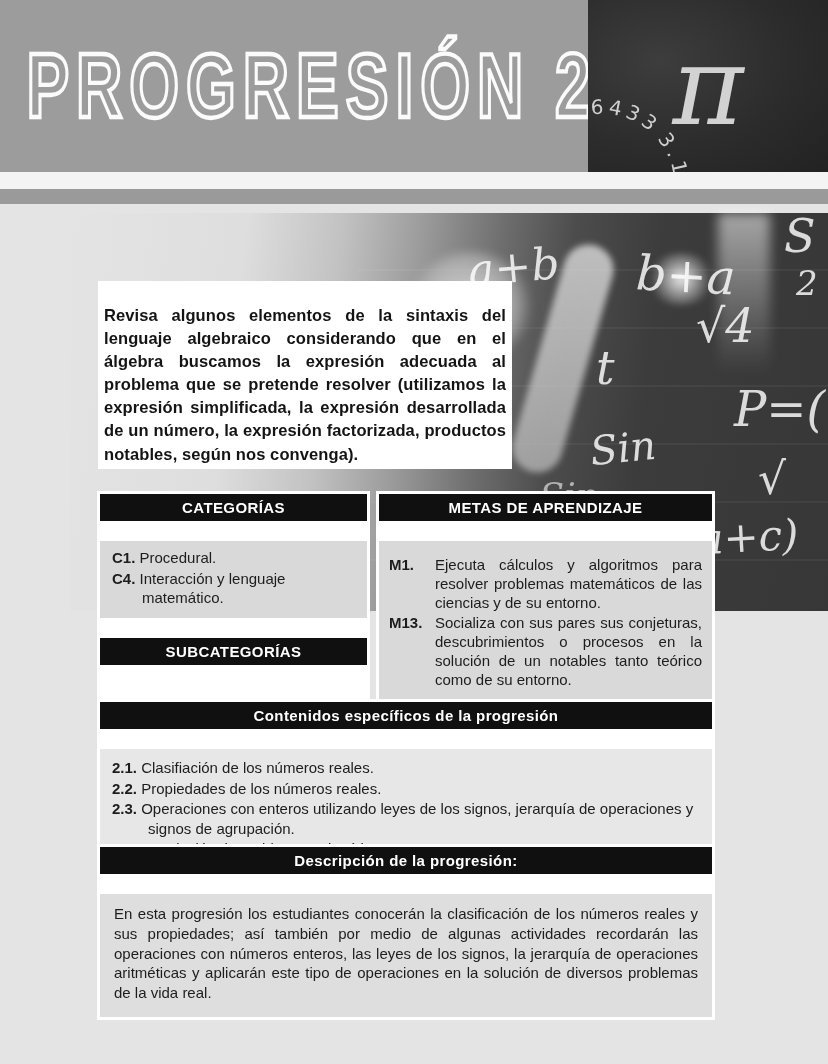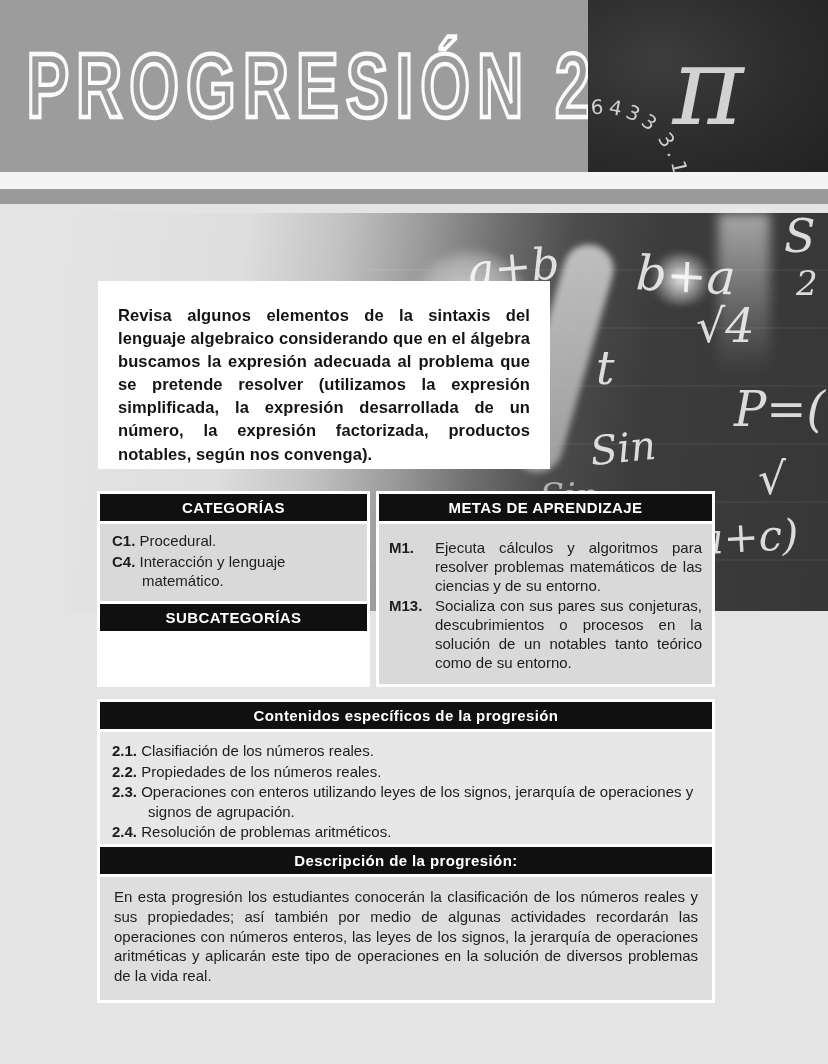--- a/index.html
+++ b/index.html
@@ -31,28 +31,28 @@
     background:linear-gradient(to bottom,#e6e6e6,#b9b9b9);transform:rotate(16deg);opacity:.75;filter:blur(3px);}
   .head{position:absolute;left:338px;top:38px;width:125px;height:110px;border-radius:50%;
     background:radial-gradient(circle,rgba(222,222,222,.95) 0%,rgba(210,210,210,.5) 55%,transparent 75%);filter:blur(4px);}
   .streak{position:absolute;left:648px;top:0;width:52px;height:160px;
     background:linear-gradient(to bottom,rgba(255,255,255,.55),rgba(255,255,255,0));filter:blur(6px);}
   .hand{position:absolute;left:575px;top:40px;width:72px;height:52px;border-radius:50%;
     background:radial-gradient(circle,rgba(245,245,245,.95),transparent 70%);filter:blur(3px);}
   .chalk{position:absolute;font-family:"DejaVu Serif",serif;font-style:italic;color:rgba(255,255,255,.82);white-space:nowrap;}
 
   
-  .intro-box{position:absolute;left:98px;top:281px;width:452px;height:188px;background:#fff;z-index:2;box-sizing:border-box;padding:23px 20px;}
+  .intro-box{position:absolute;left:98px;top:281px;width:414px;height:188px;background:#fff;z-index:2;box-sizing:border-box;padding:23px 6px;}
   .intro-text{font-weight:bold;font-size:16.5px;line-height:1.4;color:#141414;text-align:justify;letter-spacing:.1px;}
 
   
   .bar{background:#101010;color:#fff;font-weight:bold;font-size:15px;letter-spacing:.4px;
     display:flex;align-items:center;justify-content:center;height:27px;}
   .seg-body{background:#d9d9d9;color:#1d1d1d;font-size:15px;line-height:1.28;}
-  .white-frame{background:#fff;padding:3px;display:flex;flex-direction:column;gap:3px;box-sizing:border-box;}
+  .white-frame{background:#fff;padding:3px;display:flex;flex-direction:column;gap:20px;box-sizing:border-box;}
 
   .tables-row{position:absolute;left:97px;top:491px;width:618px;display:flex;gap:6px;z-index:2;}
   .col-left{width:273px;}
   .col-right{width:339px;justify-content:center;}
   .col-left .seg-body{padding:7px 10px 8px 12px;}
   .col-right .seg-body{padding:14px 10px 12px 10px;min-height:134px;}
 
   .hang{padding-left:30px;text-indent:-30px;margin:0 0 2px 0;}
   .hang-wide{padding-left:56px;text-indent:-56px;margin:0 0 2px 0;}
   .goal{display:flex;margin-bottom:0;}

